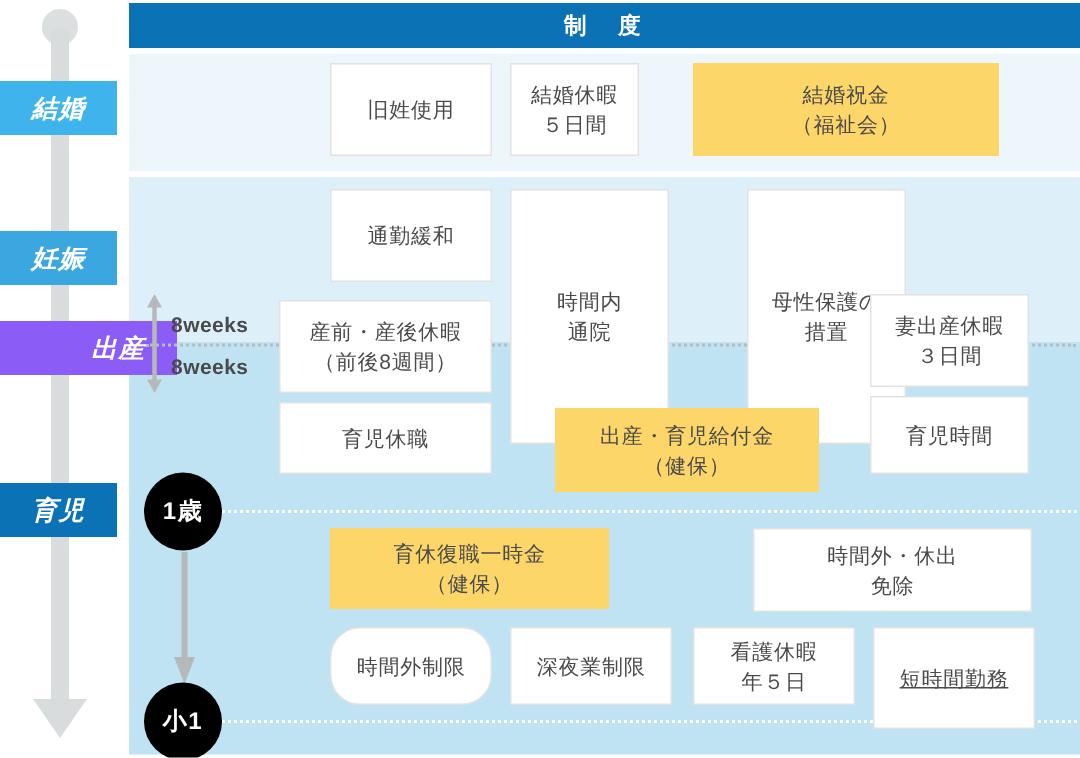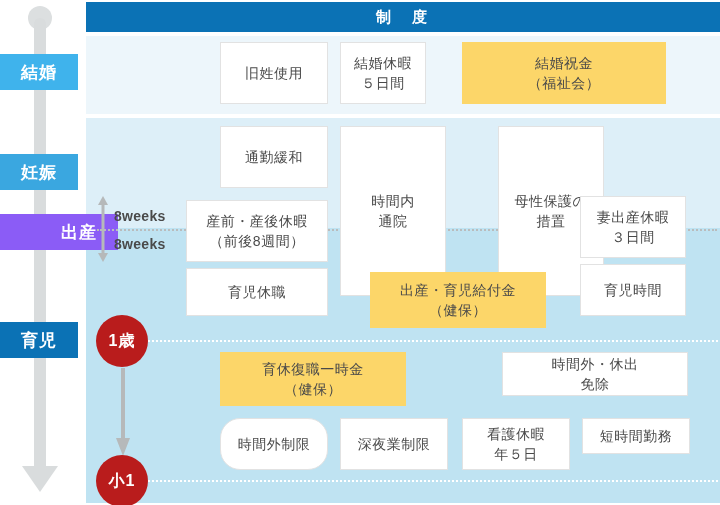--- a/index.html
+++ b/index.html
@@ -24,21 +24,21 @@
     border-radius:50%;background:#dcdfe0;
   }
   .tl-arrow{
     position:absolute;left:22px;top:466px;width:0;height:0;
     border-left:18px solid transparent;border-right:18px solid transparent;
     border-top:26px solid #d9dcdd;
   }
   .stage{
     position:absolute;left:0;width:78px;height:36px;
     display:flex;align-items:center;justify-content:center;
-    color:#ffffff;font-size:17px;font-weight:bold;letter-spacing:1px;
+    color:#ffffff;font-size:17px;font-weight:bold;letter-spacing:1px;font-style:italic;
   }
 
   
   .header-bar{
     position:absolute;left:86px;top:2px;width:634px;height:30px;
     background:#0b72b5;color:#ffffff;
     display:flex;align-items:center;justify-content:center;
     font-size:15px;font-weight:bold;letter-spacing:3px;
   }
 
@@ -67,21 +67,21 @@
   .wk-label{
     position:absolute;left:114px;width:70px;height:20px;
     color:#4a4a4a;font-size:14px;font-weight:bold;letter-spacing:0.3px;
   }
   .wk-label.top{top:208px;}
   .wk-label.bot{top:236px;}
 
   
   .age-node{
     position:absolute;width:52px;height:52px;border-radius:50%;
-    background:#b91c1c;color:#ffffff;
+    background:#000000;color:#ffffff;
     display:flex;align-items:center;justify-content:center;
     font-size:16px;font-weight:bold;letter-spacing:1px;
     z-index:5;
   }
   .dotline{
     position:absolute;height:0;border-top:2px dotted #ffffff;
   }
   .dotline.gray{border-top:2px dotted #b9bcbd;}
 </style>
 </head>
@@ -189,21 +189,21 @@
         <div>
           <span>育児時間</span>
         </div>
       </div>
       <div class="box yellow" style="left: 220px; top: 352px; width: 186px; height: 54px; z-index: 4;">
         <div>
           <span>育休復職一時金</span>
           <span>（健保）</span>
         </div>
       </div>
-      <div class="box" style="left: 502px; top: 352px; width: 186px; height: 44px; z-index: 2;">
+      <div class="box" style="left: 502px; top: 352px; width: 186px; height: 56px; z-index: 2;">
         <div>
           <span>時間外・休出</span>
           <span>免除</span>
         </div>
       </div>
       <div class="box" style="left: 220px; top: 418px; width: 108px; height: 52px; z-index: 2; border-radius: 20px;">
         <div>
           <span>時間外制限</span>
         </div>
       </div>
@@ -211,21 +211,21 @@
         <div>
           <span>深夜業制限</span>
         </div>
       </div>
       <div class="box" style="left: 462px; top: 418px; width: 108px; height: 52px; z-index: 2;">
         <div>
           <span>看護休暇</span>
           <span>年５日</span>
         </div>
       </div>
-      <div class="box" style="left: 582px; top: 418px; width: 108px; height: 36px; z-index: 2;">
+      <div class="box" style="left: 582px; top: 418px; width: 108px; height: 68px; z-index: 2; text-decoration: underline;">
         <div>
           <span>短時間勤務</span>
         </div>
       </div>
     </div>
 
   <div id="age-nodes">
       <div class="age-node" style="left: 96px; top: 315px;">
         <span>1歳</span>
       </div>

